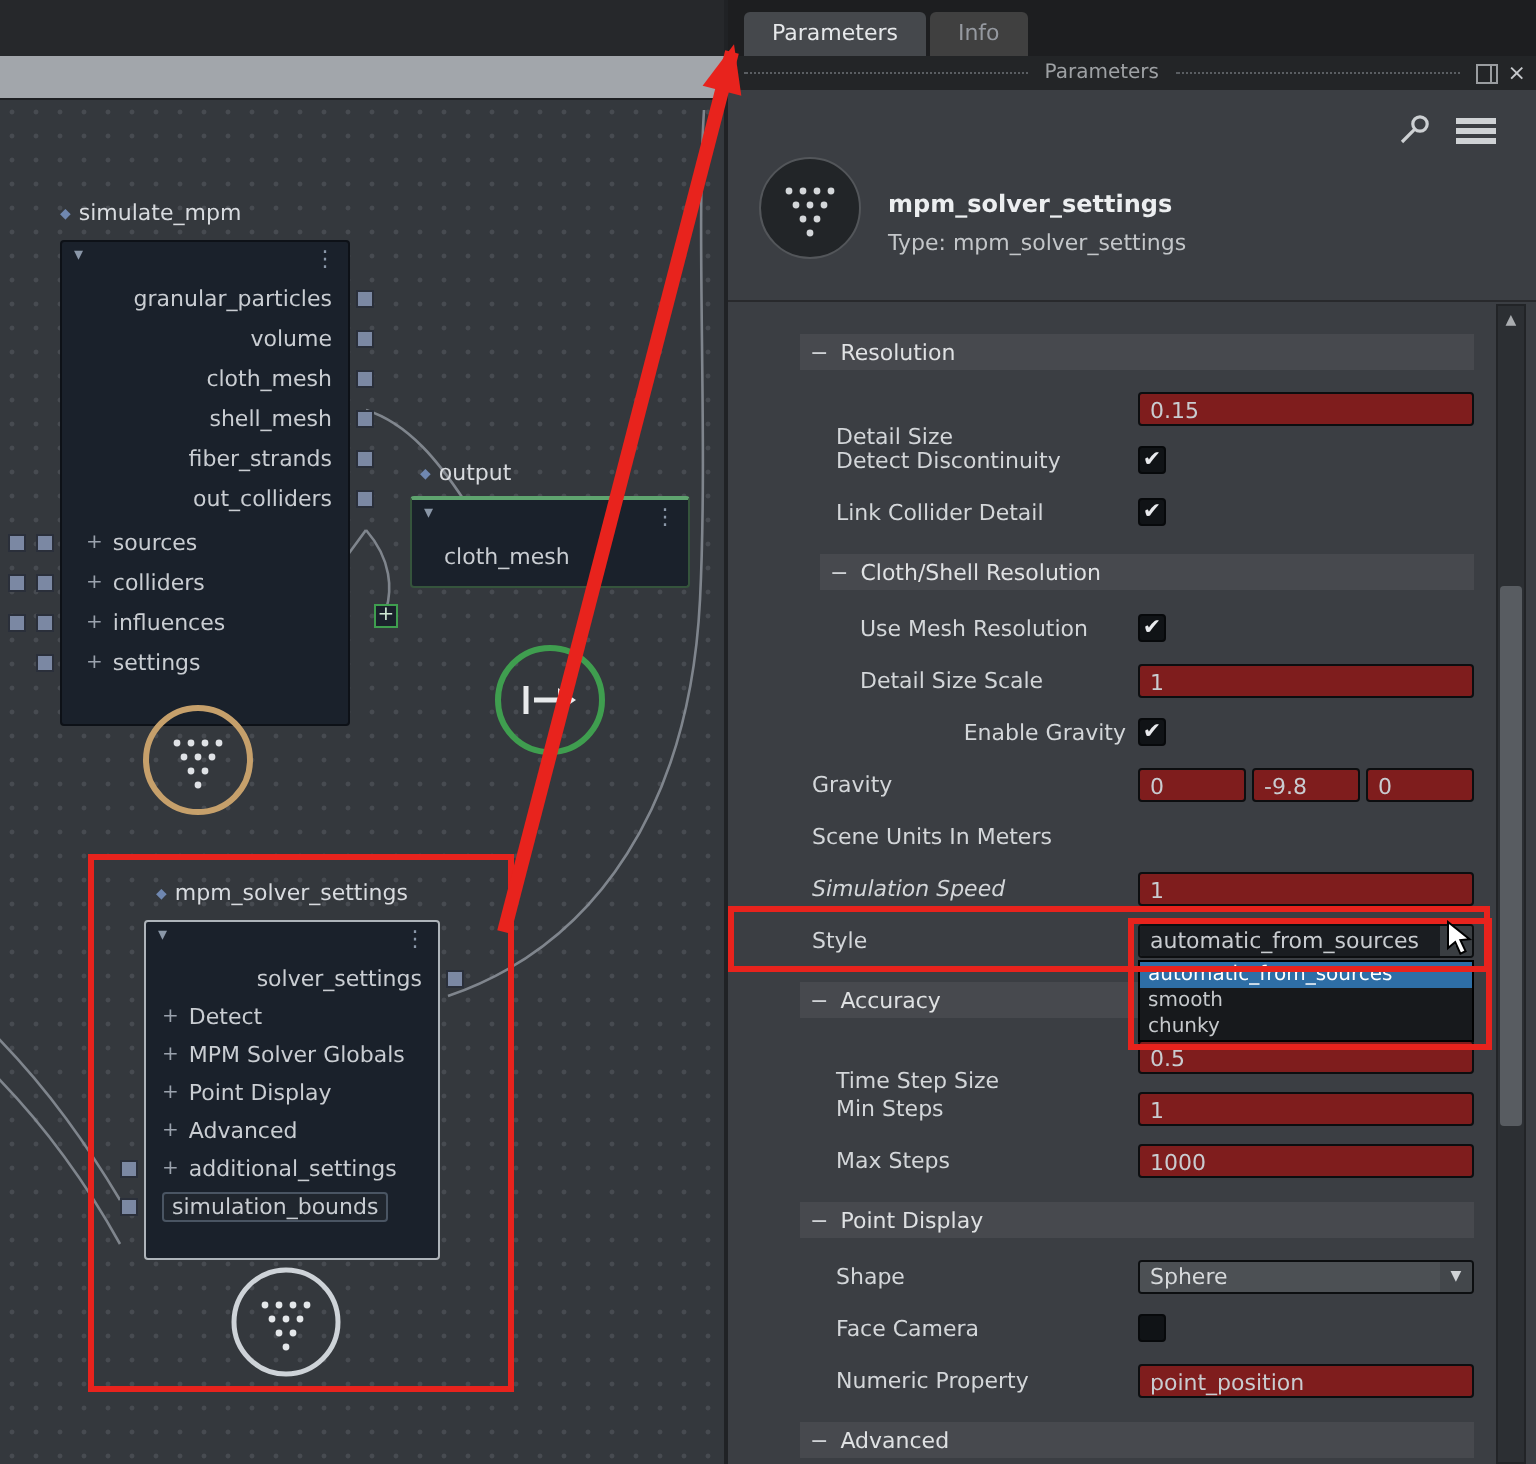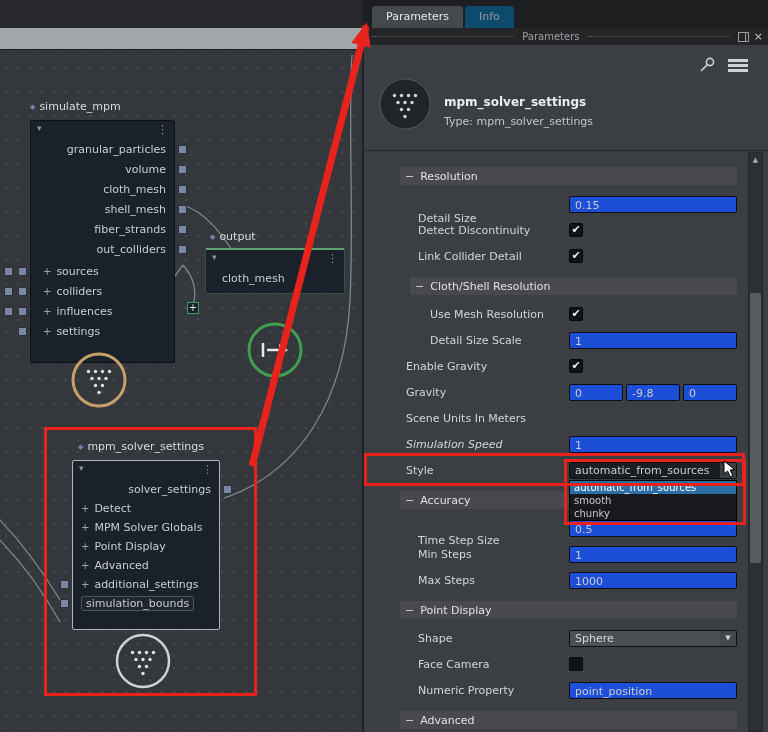--- a/index.html
+++ b/index.html
@@ -35,21 +35,21 @@
   #node-solver{border:1.5px solid #aeb4ba;}
   .greenplus{position:absolute;left:187px;top:302px;width:12px;height:12px;border:1px solid #3f9e4f;
     background:#1a212b;color:#cfe8d4;font-size:10px;line-height:10px;text-align:center;}
   .circ{position:absolute;}
 
   
   #panel{position:absolute;left:362px;top:0;width:406px;height:732px;background:#3b3e43;border-left:2px solid #202225;}
   .tabbar{height:28px;background:#1d1e20;display:flex;align-items:flex-end;padding-left:8px;gap:2px;}
   .tab{height:22px;line-height:22px;padding:0 14px;font-size:11px;border-radius:3px 3px 0 0;cursor:default;}
   .tab.active{background:#45484c;color:#e6e8ea;}
-  .tab.inactive{background:#0c4a6e;color:#9599a0;}
+  .tab.inactive{background:#404040;color:#9599a0;}
   .minirow{height:17px;background:#232527;display:flex;align-items:center;color:#9ea1a4;font-size:10px;}
   .dotline{flex:1;border-top:1px dotted #5a5e62;margin:0 8px;height:0;}
   .winicons{display:flex;align-items:center;gap:5px;margin-right:5px;}
   .wsplit{width:11px;height:10px;border:1px solid #9a9da0;position:relative;}
   .wsplit::after{content:"";position:absolute;left:6px;top:0;bottom:0;width:1px;background:#9a9da0;}
   .wclose{color:#c6c9cc;font-size:11px;line-height:11px;}
   .hdrzone{position:relative;height:105px;}
   .pbadge{position:absolute;left:15px;top:33px;}
   .htitle{position:absolute;left:80px;top:50px;font-size:12px;font-weight:bold;color:#eceef0;}
   .hsub{position:absolute;left:80px;top:70px;font-size:11px;color:#c3c6c9;}
@@ -57,21 +57,21 @@
   .menu{position:absolute;left:364px;top:14px;width:20px;}
   .menu div{height:2.5px;background:#cfd2d5;margin-bottom:2.5px;}
   .sep{height:1px;background:#28292c;}
   .scroll{position:absolute;left:0;top:151px;width:406px;bottom:0;overflow:hidden;}
   #rows{padding-top:8px;}
   .psection{margin:8px 0 6px 36px;height:18px;background:#47494e;color:#dfe1e3;font-size:11px;
     display:flex;align-items:center;gap:6px;padding-left:5px;}
   .psection .minus{color:#cfd2d5;}
   .prow{height:26px;display:flex;align-items:center;padding-left:42px;}
   .plabel{width:163px;font-size:11px;color:#d3d6d9;padding-right:6px;white-space:nowrap;overflow:hidden;}
-  .pfield{width:168px;height:17px;background:#1d4ed8;border:1px solid #0c0e10;border-radius:2px;
+  .pfield{width:168px;height:17px;background:#7f1d1d;border:1px solid #0c0e10;border-radius:2px;
     color:#c9ccd0;font-size:11px;line-height:15px;padding:1px 5px;overflow:hidden;}
   .v3{width:168px;display:flex;gap:3px;}
   .v3 .pfield{width:54px;}
   .chk{width:14px;height:14px;background:#101316;border:1px solid #07090b;border-radius:2px;
     color:#e9ebee;font-size:11px;line-height:12px;text-align:center;}
   .pdrop{width:168px;height:17px;display:flex;border:1px solid #0c0e10;border-radius:2px;overflow:hidden;}
   .dtxt{flex:1;font-size:11px;line-height:15px;padding:0 5px;white-space:nowrap;overflow:hidden;}
   .darr{width:16px;display:flex;align-items:center;justify-content:center;font-size:7px;color:#d0d3d6;}
   .drop-dark .dtxt{background:#1a1d21;color:#c9ccd0;}
   .drop-dark .darr{background:#3a3e42;}
@@ -340,21 +340,21 @@
           </div>
           <div class="prow">
             <div class="plabel" style="padding-left: 24px;">Use Mesh Resolution</div>
             <div class="chk">✔</div>
           </div>
           <div class="prow">
             <div class="plabel" style="padding-left: 24px;">Detail Size Scale</div>
             <div class="pfield">1</div>
           </div>
           <div class="prow">
-            <div class="plabel" style="padding-left: 0px;">Enable Gravity</div>
+            <div class="plabel" style="padding-left: 0px; text-align: right;">Enable Gravity</div>
             <div class="chk">✔</div>
           </div>
           <div class="prow">
             <div class="plabel" style="padding-left: 0px;">Gravity</div>
             <div class="v3">
               <div class="pfield">0</div>
               <div class="pfield">-9.8</div>
               <div class="pfield">0</div>
             </div>
           </div>

